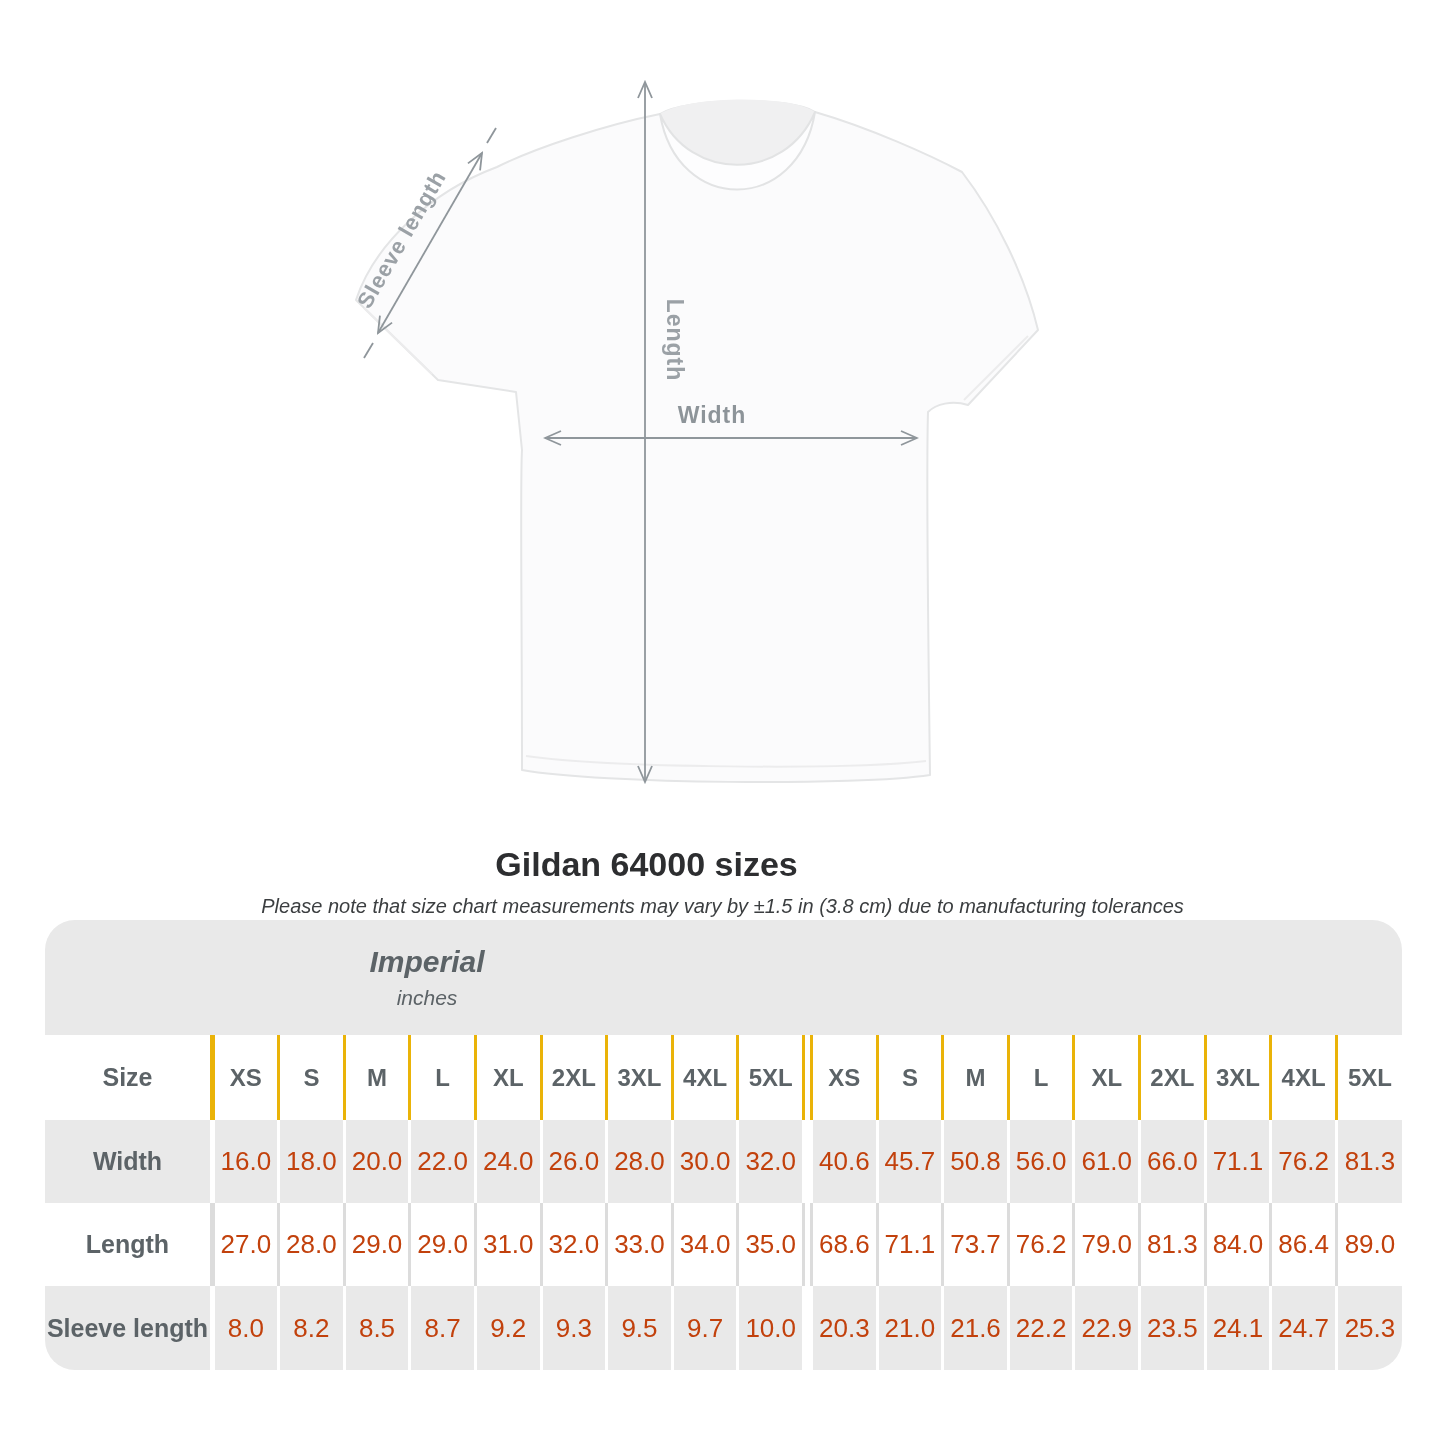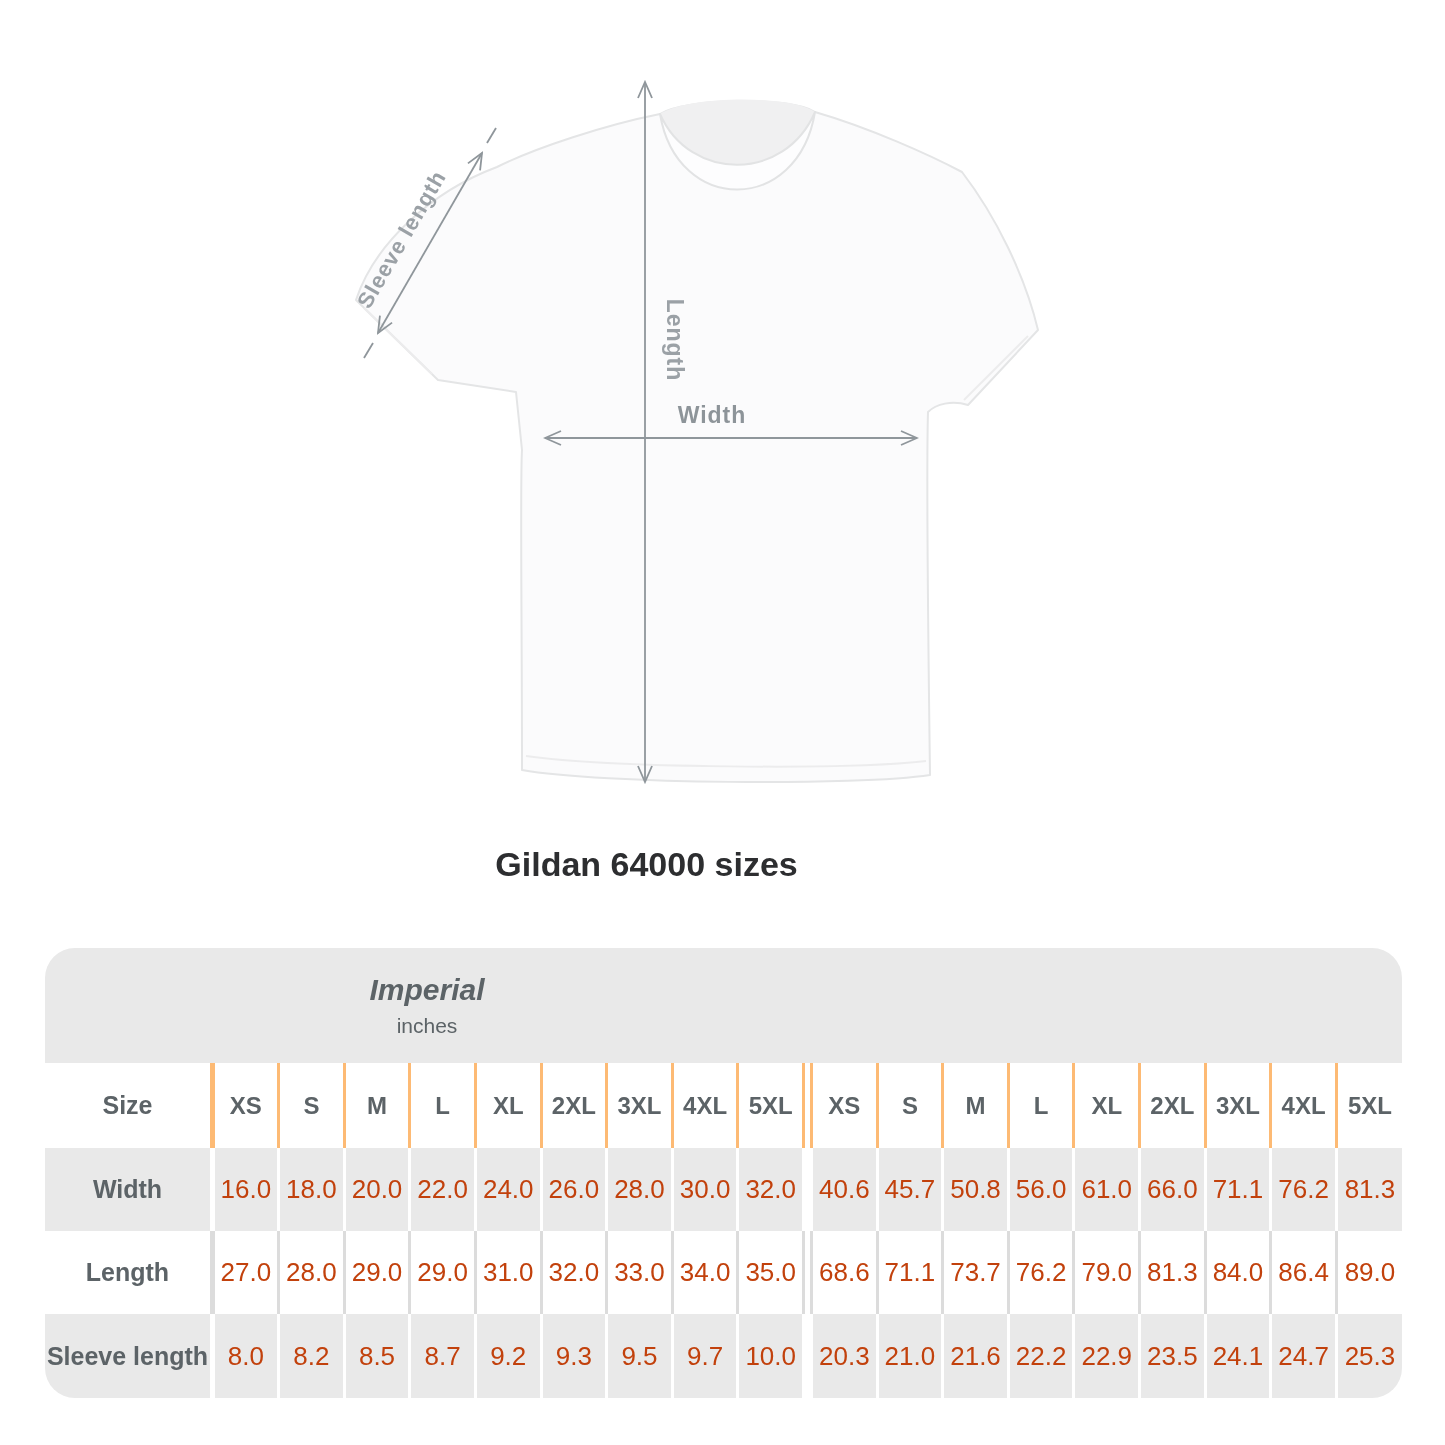--- a/index.html
+++ b/index.html
@@ -19,32 +19,32 @@
     position:absolute; left:0; top:845px; width:1293px;
     text-align:center; font-size:34px; font-weight:bold; color:#2d2e30;
   }
   .page-note {
     position:absolute; left:0; top:895px; width:1445px;
     text-align:center; font-size:20px; font-style:italic; color:#3b3e40;
   }
 
   
   .tbl {
-    position:absolute; left:45px; top:948px; width:1357px; height:450px;
+    position:absolute; left:45px; top:920px; width:1357px; height:450px;
     border-radius:30px; overflow:hidden;
   }
   .band { height:115px; background:#e9e9e9; display:flex; }
   .sec { display:flex; flex-direction:column; align-items:center; justify-content:center; gap:7px; }
   .sec-imp { width:56.3%; }
   .sec-met { width:43.7%; }
   .sec .h { font-size:30px; font-weight:bold; font-style:italic; color:#5c6367; }
-  .sec .s { font-size:21px; color:#5c6367; }
+  .sec .s { font-size:21px; font-style:italic; color:#5c6367; }
 
   .row { display:grid; grid-template-columns:168px repeat(9,1fr) 8px repeat(9,1fr); }
-  .row.head  { height:85px; background:#fdba74; }
+  .row.head  { height:85px; background:#eab308; }
   .row.white { height:83px; background:#dcdcdc; }
   .row.gray  { height:83px; background:#ffffff; }
   .row.gray.last { height:84px; }
 
   .c { display:flex; align-items:center; justify-content:center; background:#ffffff; margin:0 1.5px; }
   .row.gray .c { background:#e9e9e9; }
   .row > :first-child { margin-left:0; margin-right:3px; }
   .row > :last-child  { margin-right:0; }
   .sp { background:#ffffff; margin:0 1.5px; }
   .row.gray .sp { margin:0; }
@@ -95,20 +95,21 @@
       <line x1="157" y1="83" x2="166" y2="68" stroke="#8f969b" stroke-width="1.8"></line>
       <line x1="43" y1="283" x2="34" y2="298" stroke="#8f969b" stroke-width="1.8"></line>
 
       <text x="78" y="183" transform="rotate(-60 78 183)" text-anchor="middle" font-size="22" fill="#9ba1a6">Sleeve length</text>
       <text x="337" y="280" transform="rotate(90 337 280)" text-anchor="middle" font-size="23" fill="#9ba1a6">Length</text>
       <text x="382" y="363" text-anchor="middle" font-size="23" fill="#8d9499">Width</text>
     </svg>
   </div>
 
   <div class="page-title">Gildan 64000 sizes</div>
+  <div class="page-note">Please note that size chart measurements may vary by ±1.5 in (3.8 cm) due to manufacturing tolerances</div>
 
   <div class="tbl">
 
     <div class="band">
       <div class="sec sec-imp">
         <div class="h">Imperial</div>
         <div class="s">inches</div>
       </div>
     </div>
 

